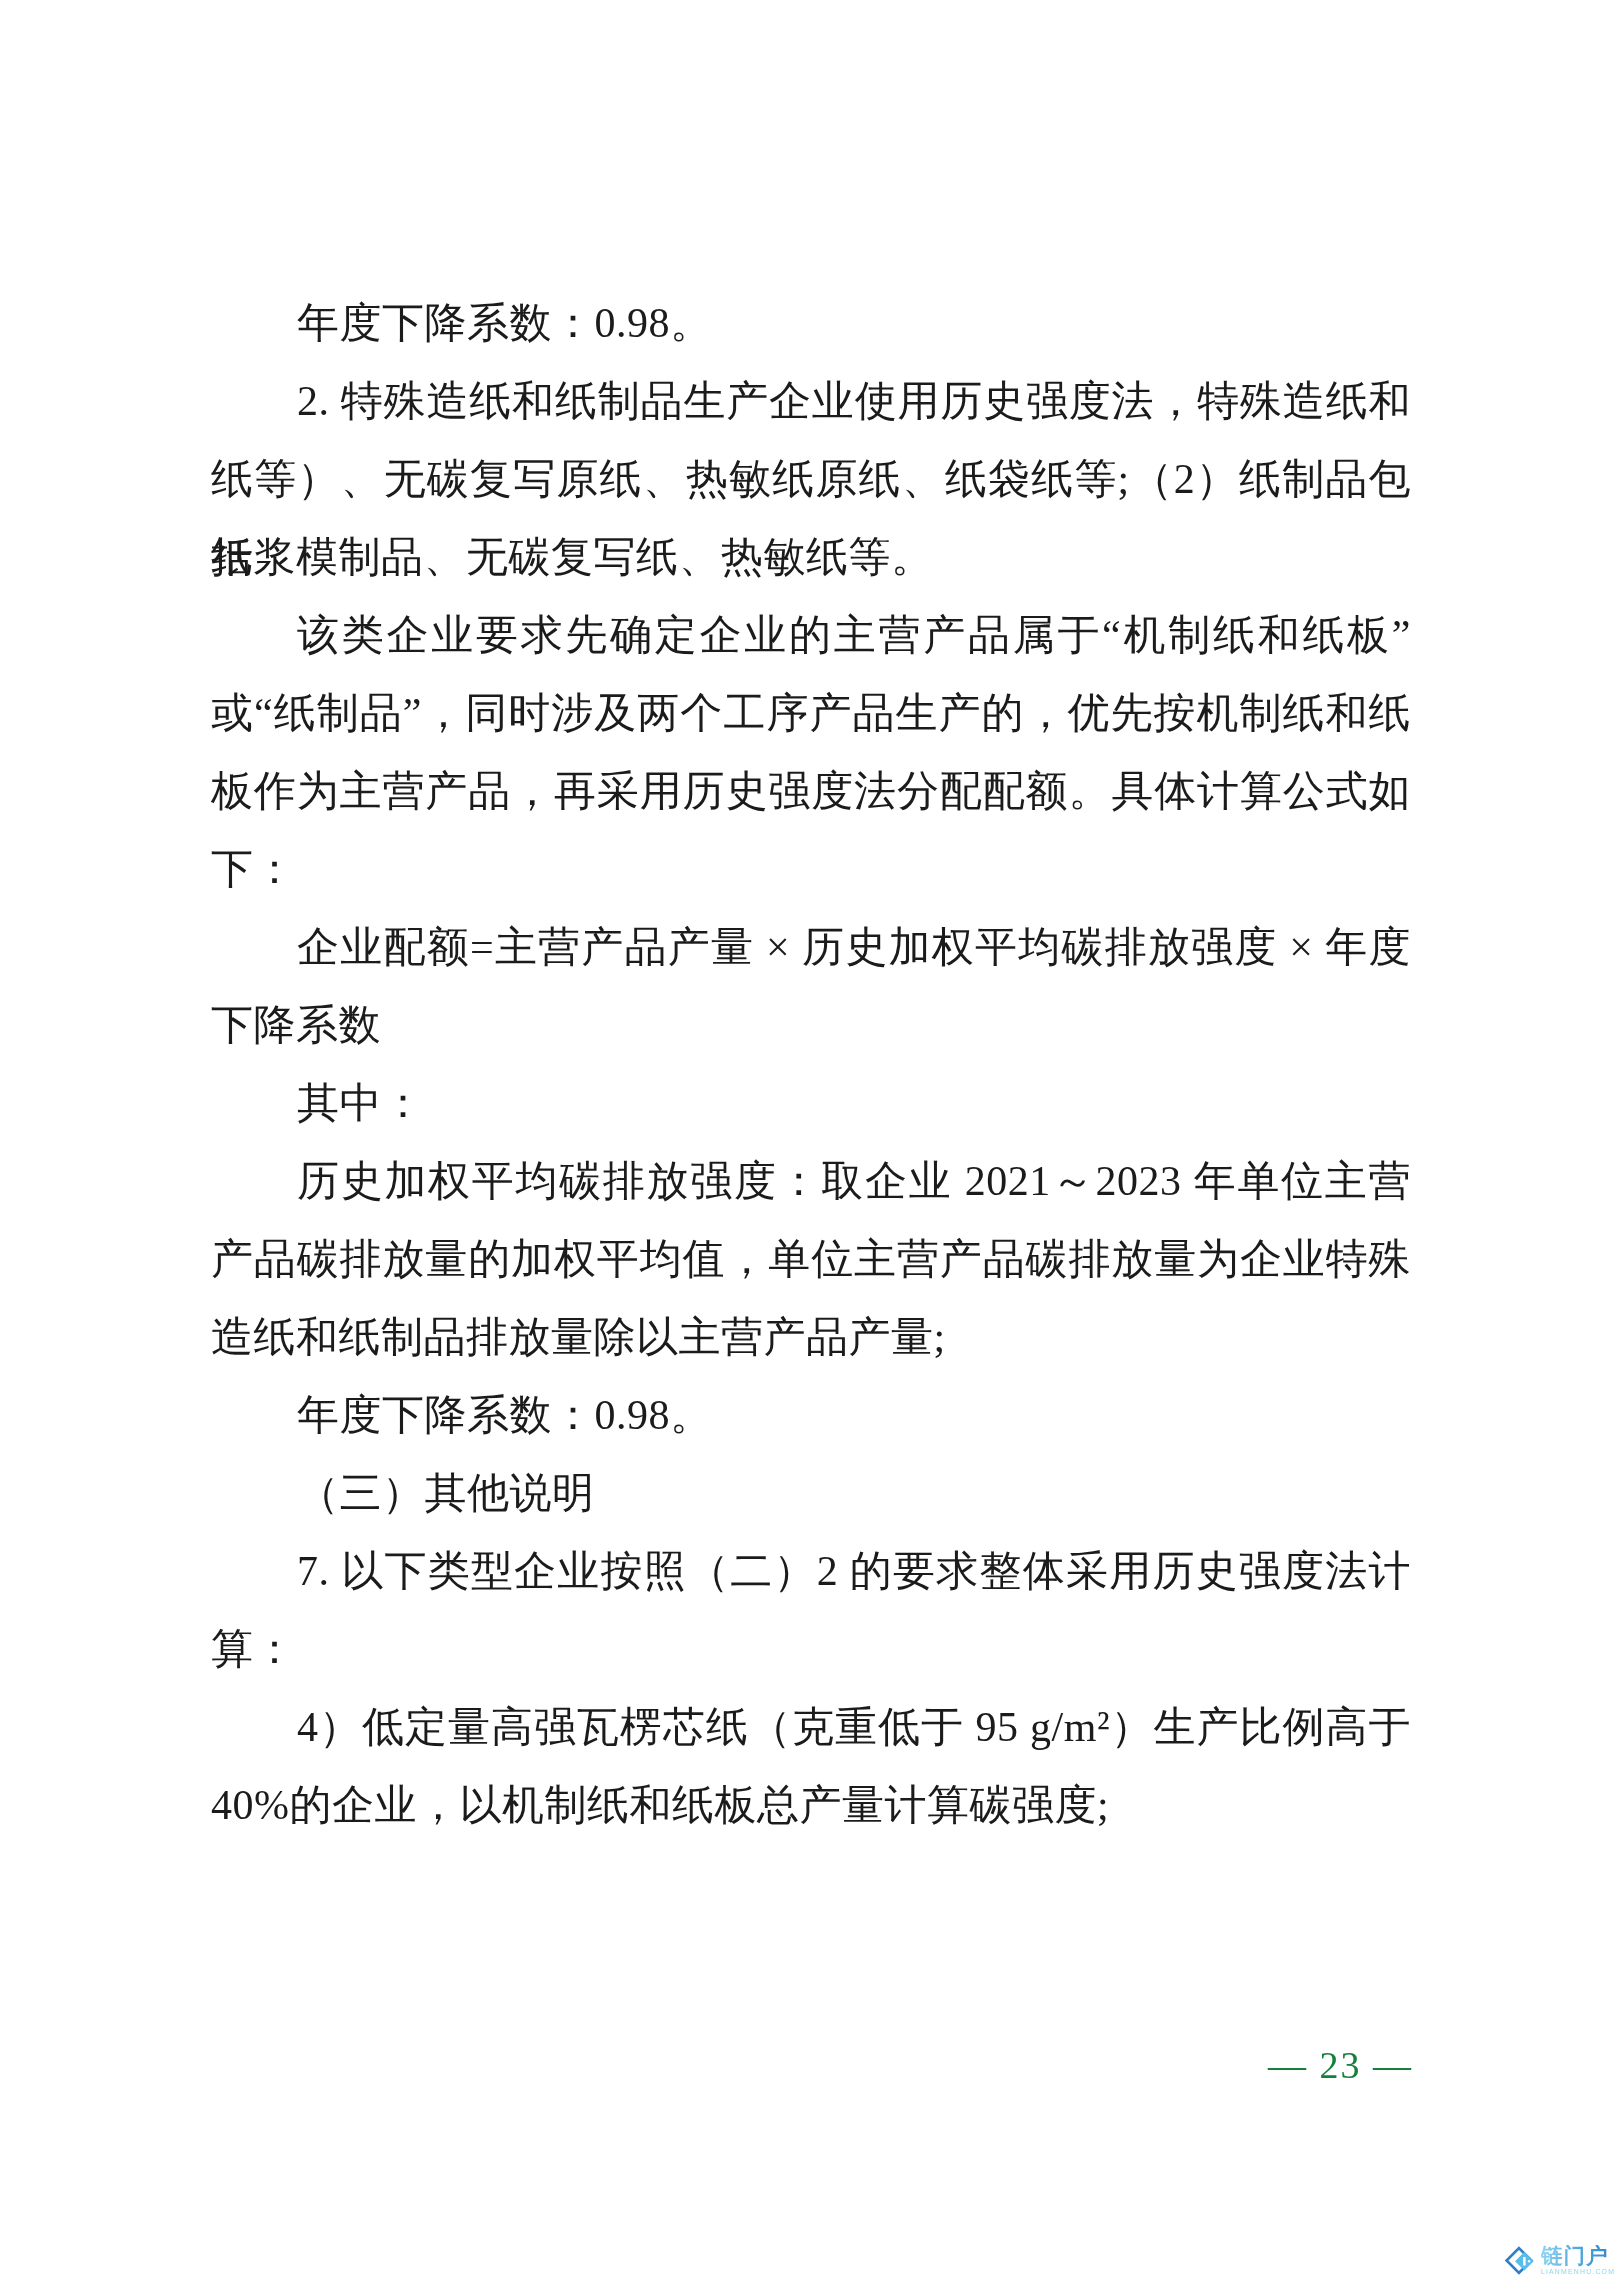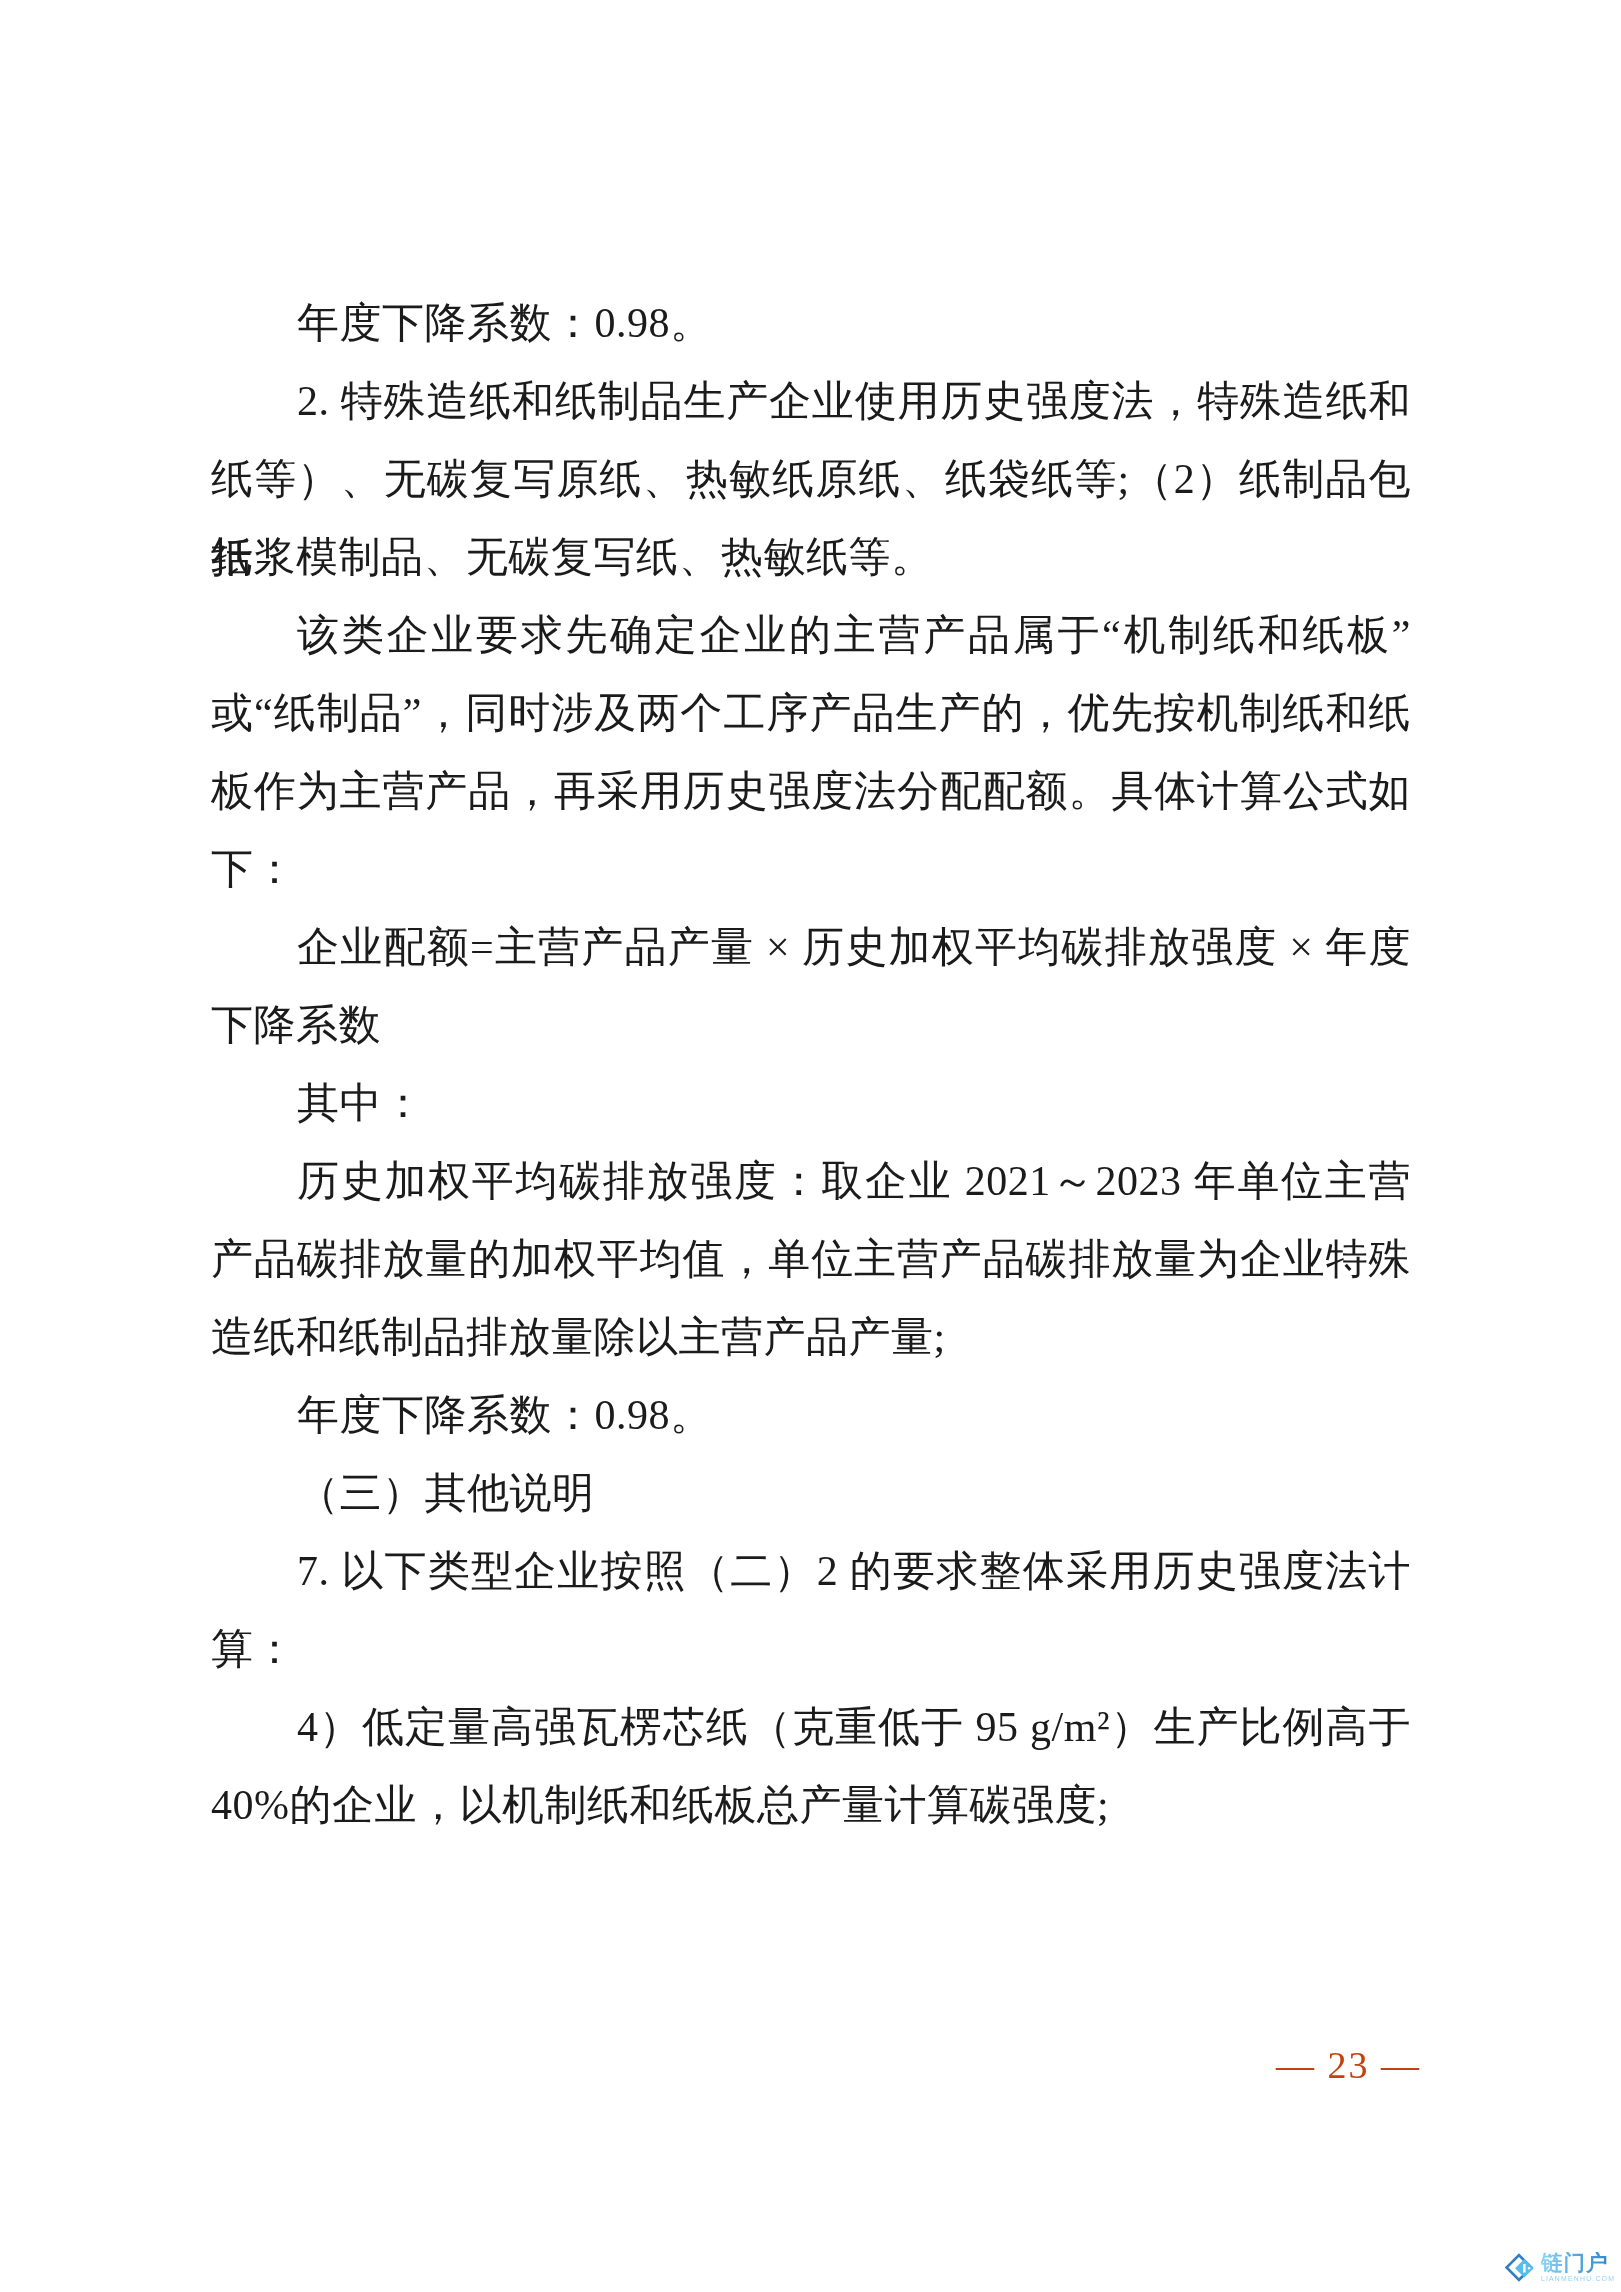--- a/index.html
+++ b/index.html
@@ -40,31 +40,31 @@
     text-align: justify;
     text-align-last: justify;
     text-justify: inter-character;
   }
   .line.indent {
     text-indent: 86px;
   }
   .page-number {
     position: absolute;
     top: 2042px;
-    right: 200px;
+    right: 208px;
     font-size: 38px;
     line-height: 47px;
     letter-spacing: 2px;
-    color: #c2410c;
+    color: #15803d;
     font-family: "Liberation Serif", "DejaVu Serif", serif;
   }
   .watermark {
     position: absolute;
     right: 5.9px;
-    bottom: 10px;
+    bottom: 17px;
     display: flex;
     align-items: flex-start;
     gap: 4.9px;
   }
   .wm-logo {
     width: 31px;
     height: 31px;
     flex: 0 0 auto;
   }
   .wm-texts {

